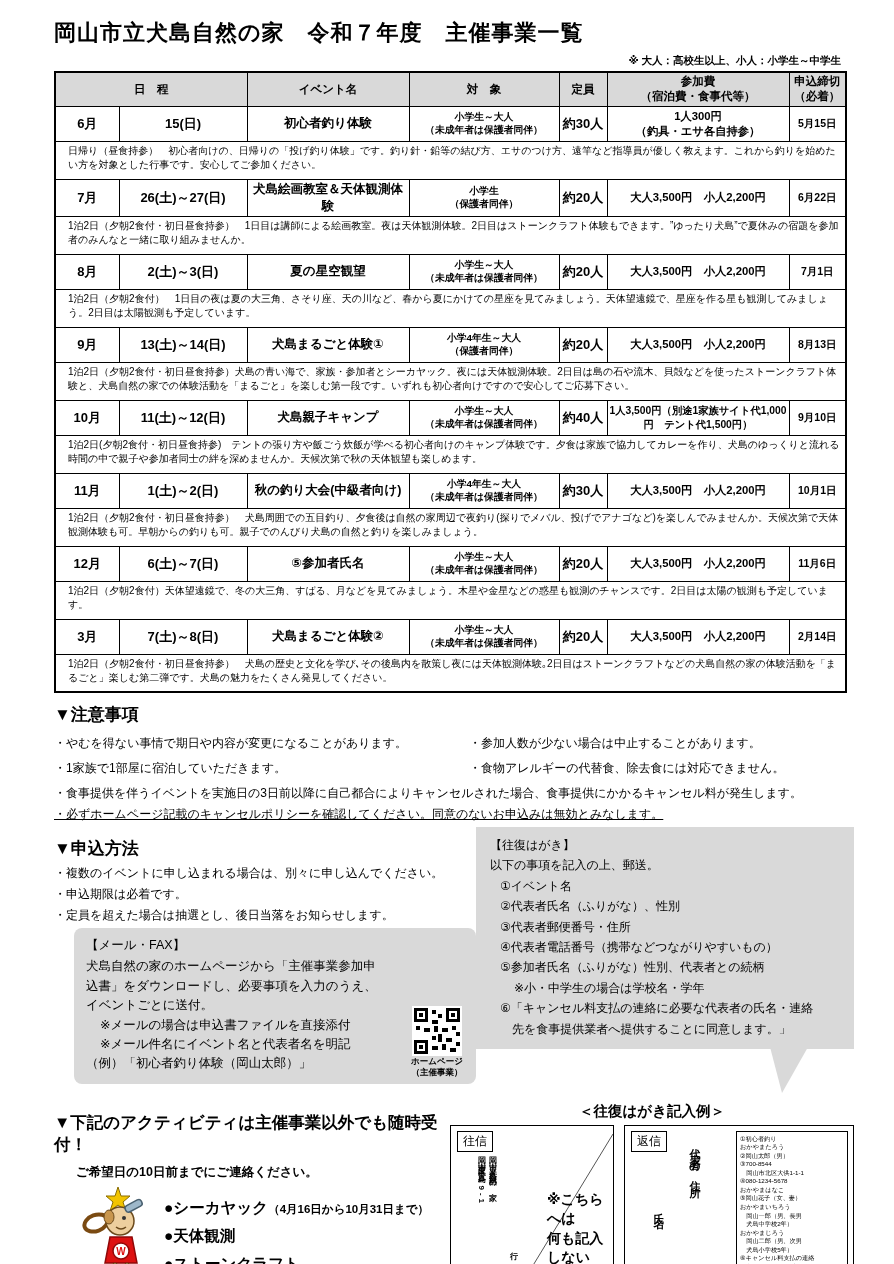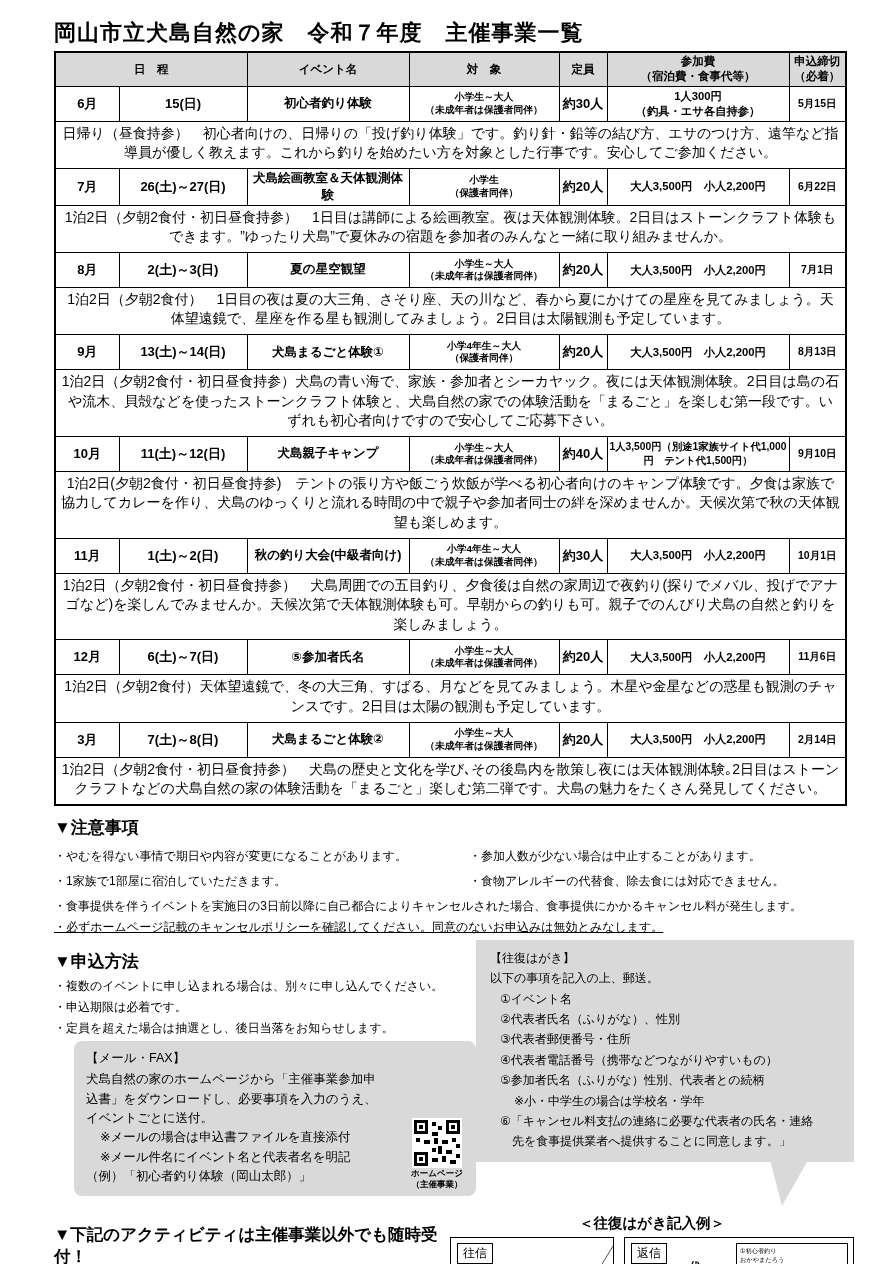--- a/index.html
+++ b/index.html
@@ -17,21 +17,21 @@
   table.events { border-collapse:collapse; border:2px solid #000; width:791px; table-layout:fixed; margin-top:3px; }
   table.events th, table.events td { border:1px solid #000; padding:1px 2px; vertical-align:middle; }
   table.events thead th { background:#d9d9d9; font-size:11.5px; font-weight:bold; height:34px; text-align:center; }
   .pre { white-space:pre-line; }
   tr.main td { height:35px; text-align:center; }
   td.c-month, td.c-date, td.c-cap { font-weight:bold; font-size:13px; }
   td.c-name { font-weight:bold; font-size:12.5px; }
   td.c-target { font-weight:bold; font-size:9.8px; line-height:1.25; }
   td.c-fee { font-weight:bold; font-size:11.3px; line-height:1.3; }
   td.c-dead { font-weight:bold; font-size:10.5px; }
-  tr.desc td { font-size:14px; line-height:1.4; padding:2px 5px 5px 5px; text-align:center; height:38px; vertical-align:top; }
+  tr.desc td { font-size:10px; line-height:1.4; padding:2px 5px 5px 12px; text-align:left; height:38px; vertical-align:top; }
 
   .sec-h { font-size:17px; font-weight:bold; margin:10px 0 5px 0; }
   .bullet { font-size:12px; margin:4px 0; }
   .notes-grid { display:grid; grid-template-columns:415px 1fr; }
   .u { text-decoration:underline; }
 
   .two-col { display:flex; margin-top:2px; }
   .col-left { width:424px; }
   .col-right { width:413px; position:relative; }
 
@@ -72,20 +72,21 @@
   .re-details { position:absolute; right:5px; top:5px; bottom:5px; width:112px; border:1px solid #000; font-size:6.2px; line-height:1.38; padding:3px 2px 2px 3px; white-space:pre-line; overflow:hidden; }
 
   svg { display:block; }
 </style>
 </head>
 <body>
 
 <div class="page">
 
   <div class="doc-title">岡山市立犬島自然の家　令和７年度　主催事業一覧</div>
+  <div class="legend-note">※ 大人：高校生以上、小人：小学生～中学生</div>
 
   <table class="events">
     <colgroup>
         <col style="width:64px">
         <col style="width:128px">
         <col style="width:162px">
         <col style="width:150px">
         <col style="width:48px">
         <col style="width:182px">
         <col style="width:57px">

